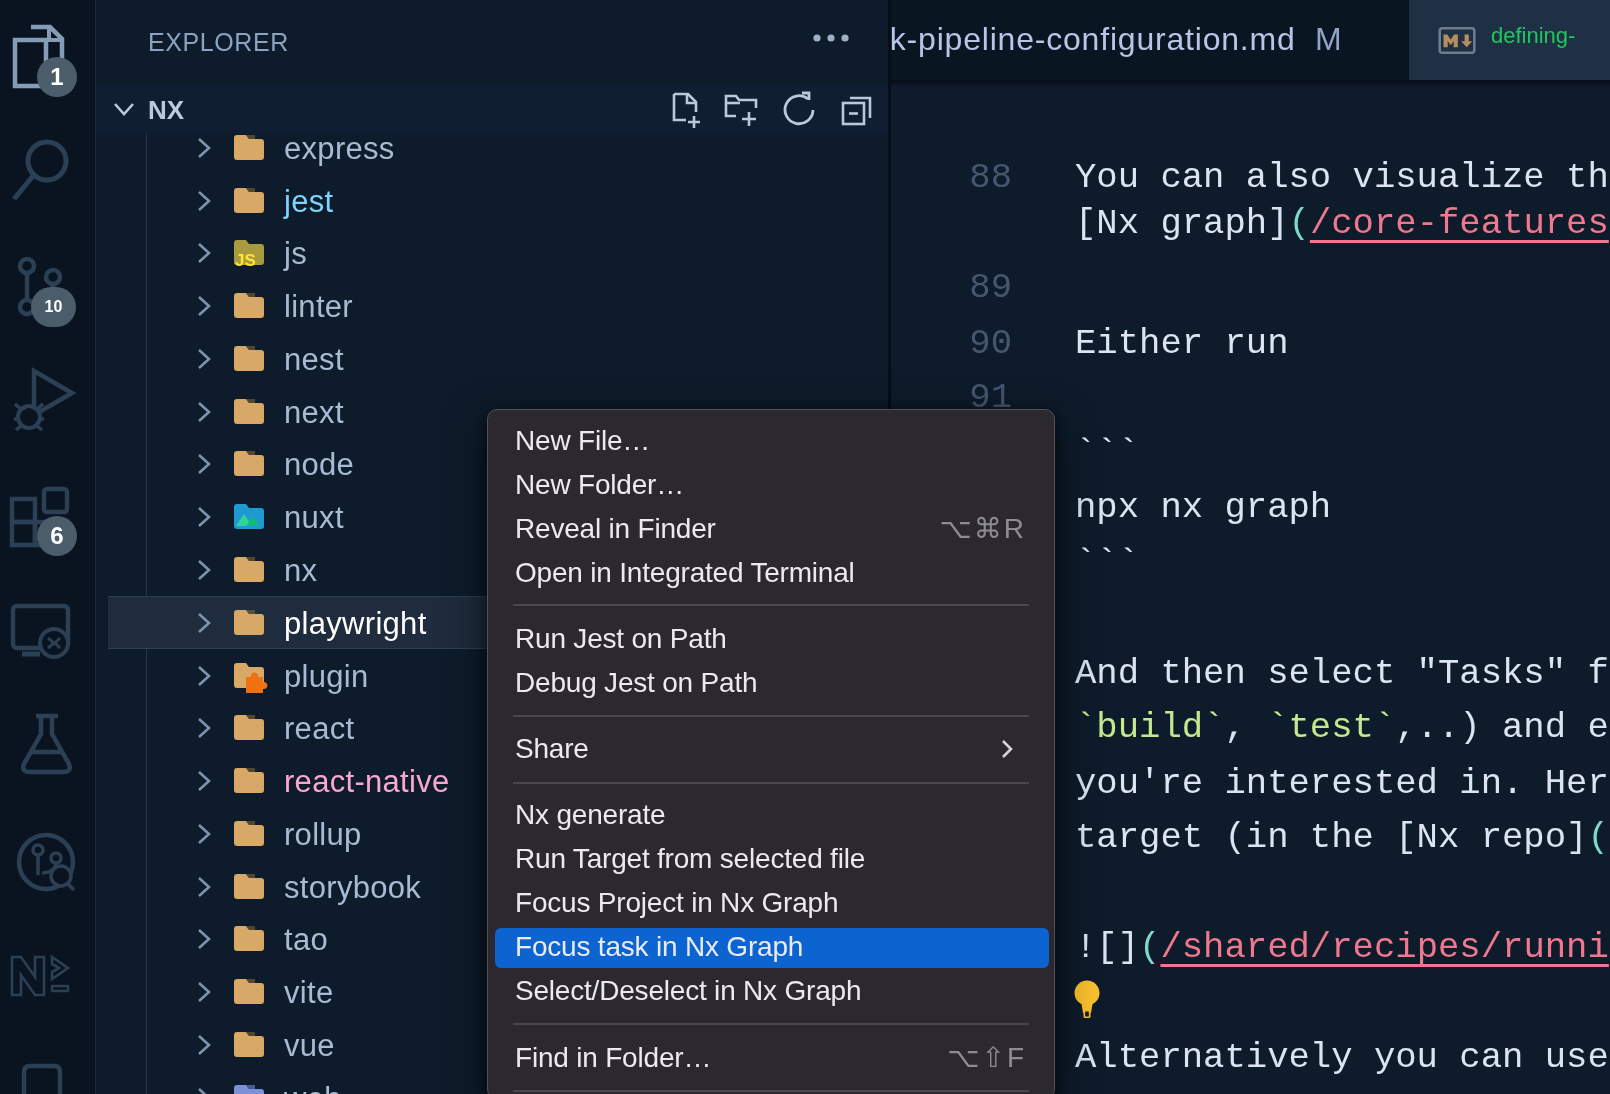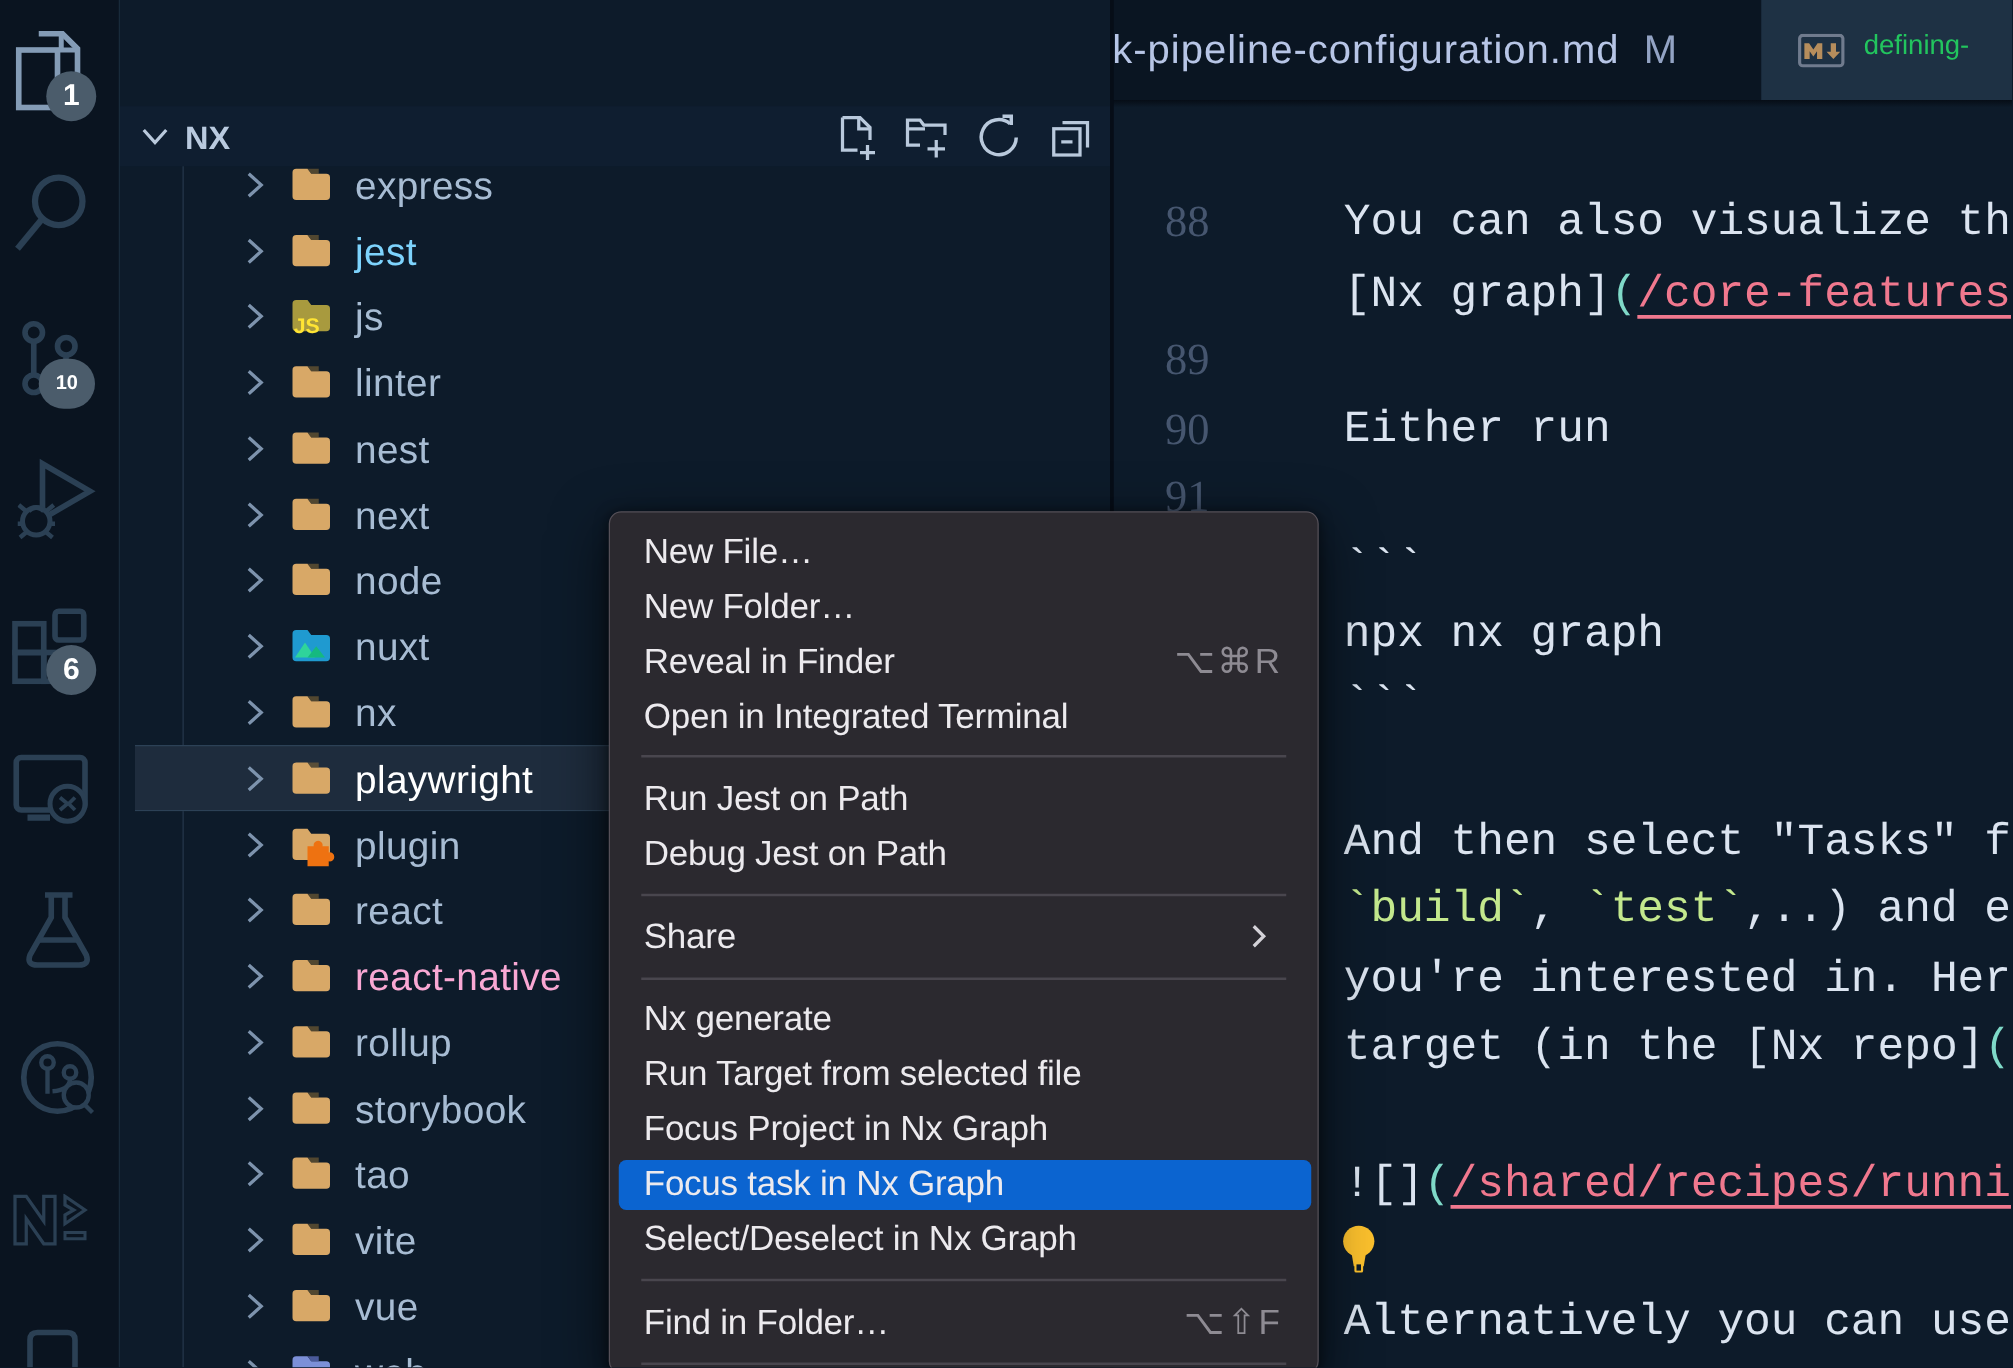--- a/index.html
+++ b/index.html
@@ -25,21 +25,21 @@
 #editor{left:890px;top:0;width:720px;height:1094px;background:#0d1b2a}
 #tabstrip{position:absolute;left:0;top:0;width:720px;height:80px;background:#0a1522;overflow:hidden}
 #tab2{position:absolute;left:518px;top:0;width:202px;height:80px;background:#1e3144;border-left:1px solid #0a1522}
 #tabshadow{position:absolute;left:0;top:80px;width:720px;height:6px;background:linear-gradient(#060d16,rgba(6,13,22,0))}
 #crumbs{position:absolute;left:0;top:82px;width:720px;height:52px;background:#0e1d2e;font-size:31px;color:#8d99d4;white-space:pre;word-spacing:4px;letter-spacing:0.3px}
 .crumbsep{color:#525e7e}
 #tab1text{position:absolute;left:-17px;top:21px;font-size:32px;letter-spacing:0.8px;color:#b7c5e6;white-space:pre}
 #tab1m{color:#93a3c4}
 #tab2text{position:absolute;left:82px;top:23px;font-size:22px;color:#22c55e;white-space:pre}
 .codeline{position:absolute;font-family:"Liberation Mono",monospace;font-size:35.6px;line-height:55px;height:55px;white-space:pre;color:#dbe4f0}
-.ln{position:absolute;font-family:Liberation Serif, serif;font-size:35.6px;line-height:55px;height:55px;color:#46566f;width:80px;}
+.ln{position:absolute;font-family:Liberation Mono, monospace;font-size:35.6px;line-height:55px;height:55px;color:#46566f;width:80px;text-align:right}
 .pink{color:#f0788e;text-decoration:underline;text-decoration-thickness:2.5px;text-underline-offset:7px}
 .teal{color:#7fd9c8}
 .green{color:#c3e88d}
 
 #menu{left:487px;top:409px;width:568px;height:690px;background:#2b292f;border:1.5px solid #555058;border-radius:10px;box-shadow:0 14px 44px rgba(0,0,0,.6),0 2px 10px rgba(0,0,0,.5)}
 .mi{position:absolute;left:27px;width:514px;height:44px;font-size:28px;color:#eceaee;letter-spacing:-0.2px;line-height:44px;white-space:pre}
 .msep{position:absolute;left:25px;width:516px;height:1.5px;background:#49464e}
 .mshort{position:absolute;right:3px;top:0;color:#8e8b93;letter-spacing:2px}
 #hilite{position:absolute;left:7px;top:518px;width:554px;height:40px;background:#0b64d0;border-radius:6px}
 </style>
@@ -99,20 +99,28 @@
 <svg style="position:absolute;left:10px;top:955px" width="62" height="42" viewBox="0 0 62 42">
 <path d="M2 40 V2 h9 L25 22 V2 h9 v38 h-9 L11 20 v20 Z" fill="none" stroke="#2b4054" stroke-width="2.6"></path>
 <path d="M42 2 l16 11 -16 11 v-7 l7 -4 -7 -4 Z" fill="none" stroke="#2b4054" stroke-width="2.6"></path>
 <rect x="42" y="31" width="16" height="5" fill="none" stroke="#2b4054" stroke-width="2.4"></rect>
 </svg>
 <svg style="position:absolute;left:20px;top:1062px" width="44" height="32" viewBox="0 0 44 32">
 <path d="M4 32 V10 q0-6 6-6 h24 q6 0 6 6 v22" fill="none" stroke="#2b4054" stroke-width="4.5"></path>
 </svg>
 </div>
 <div class="abs" id="sidebar">
+  <div id="sidehead">
+    <div id="exp-title">EXPLORER</div>
+    <svg id="exp-dots-svg" style="position:absolute;left:714px;top:30px" width="44" height="16" viewBox="0 0 44 16">
+<circle cx="7" cy="8" r="3.6" fill="#9db0c8"></circle>
+        <circle cx="21" cy="8" r="3.6" fill="#9db0c8"></circle>
+        <circle cx="35" cy="8" r="3.6" fill="#9db0c8"></circle>
+      </svg>
+  </div>
   <div id="nxrow">
     <div id="nxlabel">NX</div>
 <svg style="position:absolute;left:14px;top:11px" width="28" height="26" viewBox="0 0 28 26">
 <polyline points="5,8 14,18 23,8" fill="none" stroke="#b9c9dc" stroke-width="2.6"></polyline>
       </svg>
 <svg style="position:absolute;left:570px;top:5px" width="38" height="40" viewBox="0 0 38 40">
 <path d="M8 4 h14 l8 8 v10 M8 4 v26 h12" fill="none" stroke="#b9c9dc" stroke-width="2.6"></path>
 <path d="M21 4 v9 h9" fill="none" stroke="#b9c9dc" stroke-width="2.6"></path>
 <path d="M28 26 v12 M22 32 h12" stroke="#b9c9dc" stroke-width="2.6"></path>
 </svg>
@@ -328,21 +336,21 @@
       </div>
   </div>
 </div>
 <div class="abs" id="editor">
   <div id="codezone">
   <div class="ln" style="left:42px;top:150px">88</div>
   <div class="ln" style="left:42px;top:260px">89</div>
   <div class="ln" style="left:42px;top:316px">90</div>
   <div class="ln" style="left:42px;top:370px">91</div>
   <div class="codeline" style="left:185px;top:150px">You can also visualize th</div>
-  <div class="codeline" style="left:185px;top:208px">[Nx graph]<span class="teal">(</span><span class="pink">/core-features</span></div>
+  <div class="codeline" style="left:185px;top:196px">[Nx graph]<span class="teal">(</span><span class="pink">/core-features</span></div>
   <div class="codeline" style="left:185px;top:316px">Either run</div>
   <div class="codeline" style="left:185px;top:426px">```</div>
   <div class="codeline" style="left:185px;top:480px">npx nx graph</div>
   <div class="codeline" style="left:185px;top:536px">```</div>
   <div class="codeline" style="left:185px;top:646px">And then select "Tasks" f</div>
   <div class="codeline" style="left:185px;top:700px"><span class="green">`build`</span>, <span class="green">`test`</span>,..) and e</div>
   <div class="codeline" style="left:185px;top:756px">you're interested in. Her</div>
   <div class="codeline" style="left:185px;top:810px">target (in the [Nx repo]<span class="teal">(</span></div>
   <div class="codeline" style="left:185px;top:920px">![]<span class="teal">(</span><span class="pink">/shared/recipes/runni</span></div>
   <div class="codeline" style="left:185px;top:1030px">Alternatively you can use</div>

